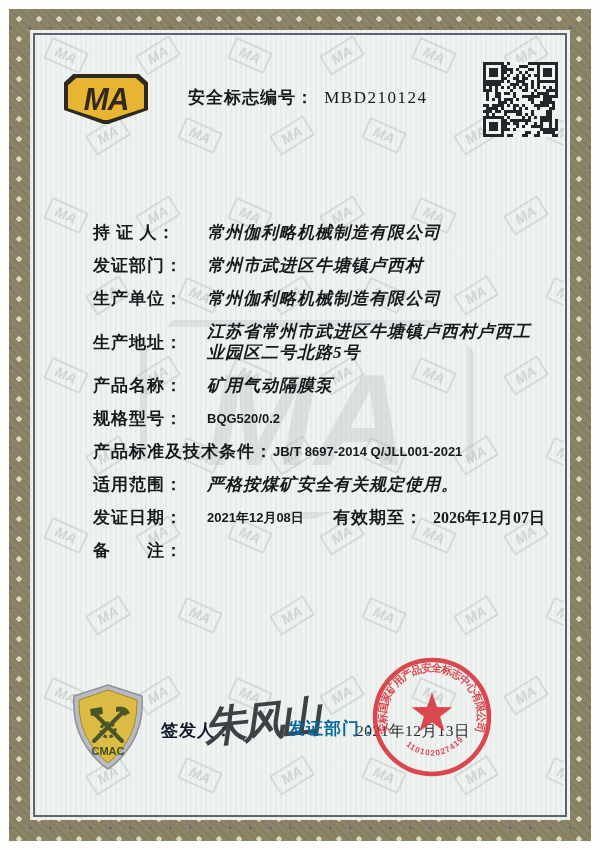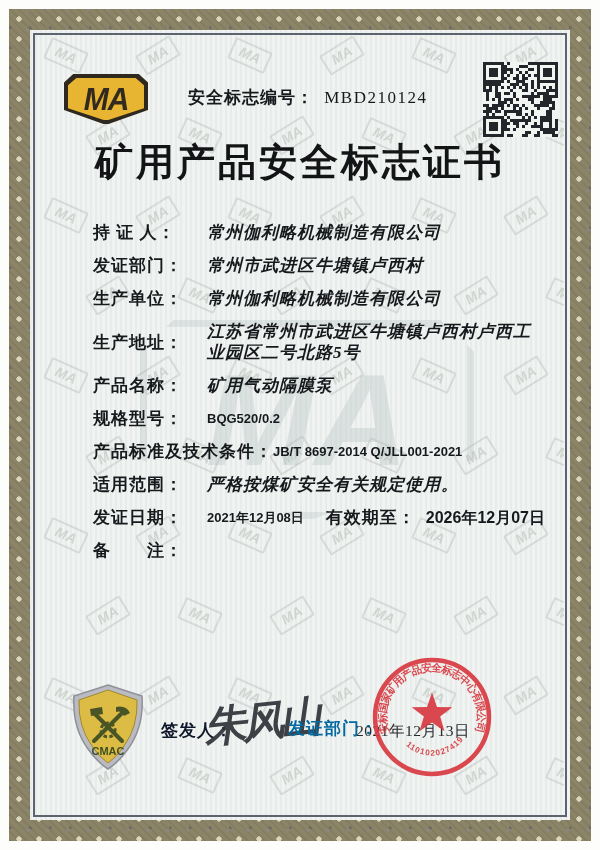--- a/index.html
+++ b/index.html
@@ -48,21 +48,21 @@
     font-size:38px;font-weight:bold;color:#131416;letter-spacing:3px;}
   
   .fields{position:absolute;left:93px;top:222px;width:452px;font-size:17px;color:#17191d;}
   .frow{display:flex;margin-bottom:12px;line-height:21px;align-items:center;}
   .frow .flabel{min-width:114px;font-weight:600;letter-spacing:1px;flex:none;}
   .frow .flabel.wide{min-width:178px;}
   .frow .fvalue{flex:1;}
   .frow .fvalue.hand{font-style:italic;font-weight:600;letter-spacing:1px;}
   .frow .fvalue.plain{font-family:"Liberation Sans",sans-serif;font-weight:bold;font-size:13px;}
   .frow .flabel2{min-width:100px;font-weight:700;letter-spacing:1px;flex:none;}
-  .frow .fvalue2{font-family:Liberation Sans, sans-serif;font-weight:bold;font-size:16px;}
+  .frow .fvalue2{font-family:Liberation Serif, serif;font-weight:bold;font-size:16px;}
   
   .statement{position:absolute;left:60px;top:551px;width:482px;font-size:17px;line-height:26px;
     color:#14161a;font-weight:600;text-indent:2em;text-align:justify;letter-spacing:.5px;}
   
   .cmac{position:absolute;left:70px;top:683px;}
   .issuer-label{position:absolute;left:161px;top:719px;font-size:17px;font-weight:600;color:#0f172a;letter-spacing:1px;}
   .signature{position:absolute;left:204px;top:694px;font-size:42px;color:#2b2f35;
     font-style:italic;font-weight:600;transform:rotate(-6deg);letter-spacing:-4px;opacity:.9;}
   .dept-label{position:absolute;left:288px;top:717px;font-size:17px;font-weight:600;color:#0369a1;letter-spacing:1px;}
   .stamp-date{position:absolute;left:356px;top:721px;font-size:15.5px;color:#26292e;letter-spacing:.5px;}
@@ -774,21 +774,20 @@
         <i class="on"></i>
         <i class="on"></i>
         <i></i>
         <i></i>
         <i></i>
         <i></i>
         <i class="on"></i>
         <i class="on"></i>
       </div>
 
-    <div class="title">矿用产品安全标志证书</div>
 
     <div class="fields" id="fields">
         <div class="frow">
           <span class="flabel">持 证 人：</span>
           <span class="fvalue hand">常州伽利略机械制造有限公司</span>
         </div>
         <div class="frow">
           <span class="flabel">发证部门：</span>
           <span class="fvalue hand">常州市武进区牛塘镇卢西村</span>
         </div>

